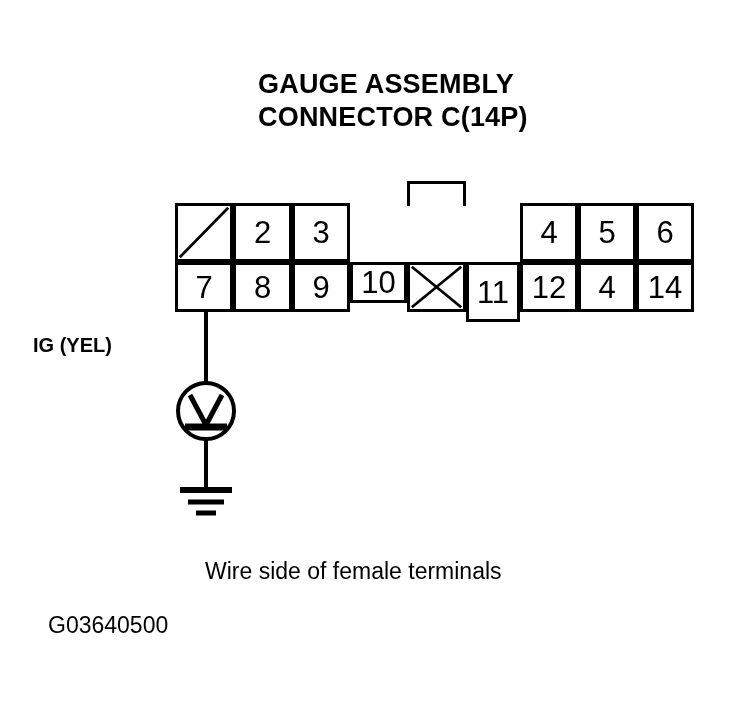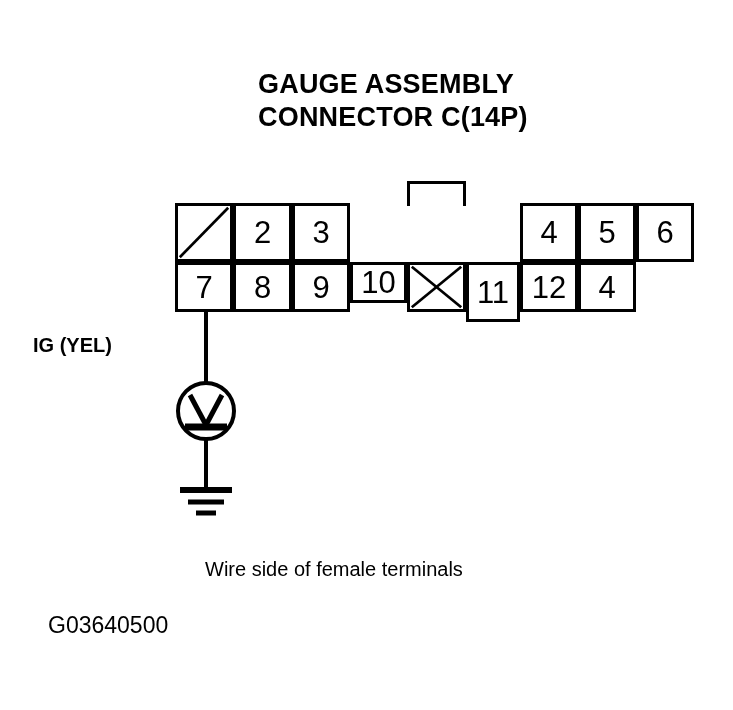--- a/index.html
+++ b/index.html
@@ -96,21 +96,21 @@
     top: 334px;
     font-size: 20px;
     font-weight: bold;
     white-space: nowrap;
   }
 
   .caption {
     position: absolute;
     left: 205px;
     top: 558px;
-    font-size: 20px;
+    font-size: 23px;
     font-weight: normal;
     white-space: nowrap;
   }
 
   .figure-id {
     position: absolute;
     left: 48px;
     top: 612px;
     font-size: 23px;
     font-weight: normal;
@@ -185,20 +185,23 @@
     </div>
 
     <div class="cell" style="left:345px; top:59px; width:58px; height:50px;align-items:center;">
       <span>12</span>
     </div>
 
     <div class="cell" style="left:403px; top:59px; width:58px; height:50px;">
       <span>4</span>
     </div>
 
+    <div class="cell" style="left:461px; top:59px; width:58px; height:50px;">
+      <span>14</span>
+    </div>
   </div>
 
   <div class="wire-label">IG (YEL)</div>
 
   <svg class="circuit" viewBox="0 0 130 230">
 
     <line x1="56" y1="12" x2="56" y2="83" stroke="#000" stroke-width="4"></line>
 
     <g>
       <circle cx="56" cy="111" r="28" fill="#ffffff" stroke="#000" stroke-width="4"></circle>

